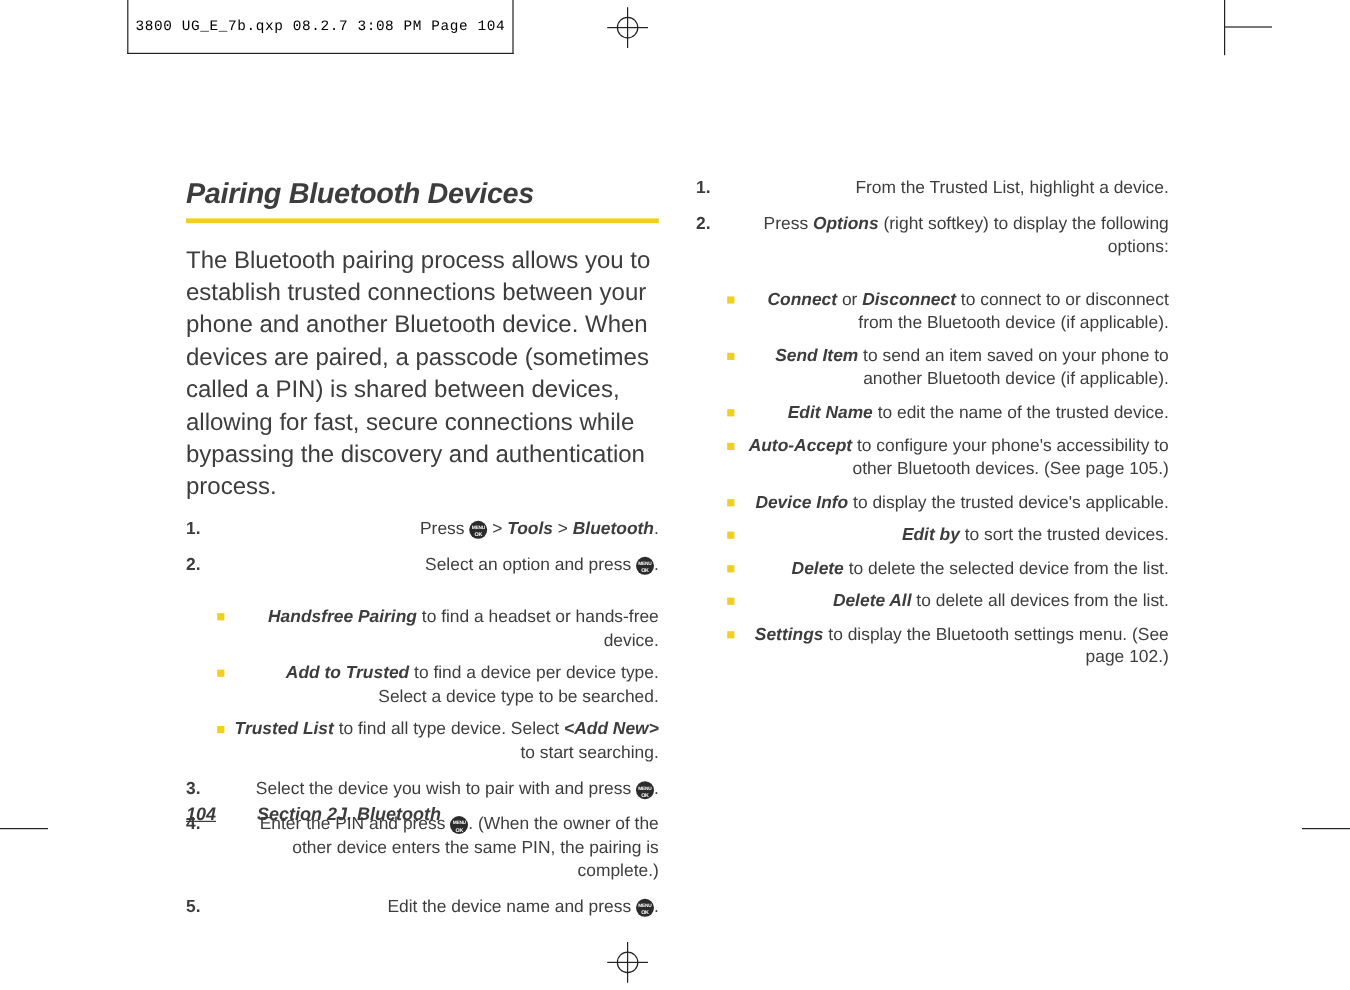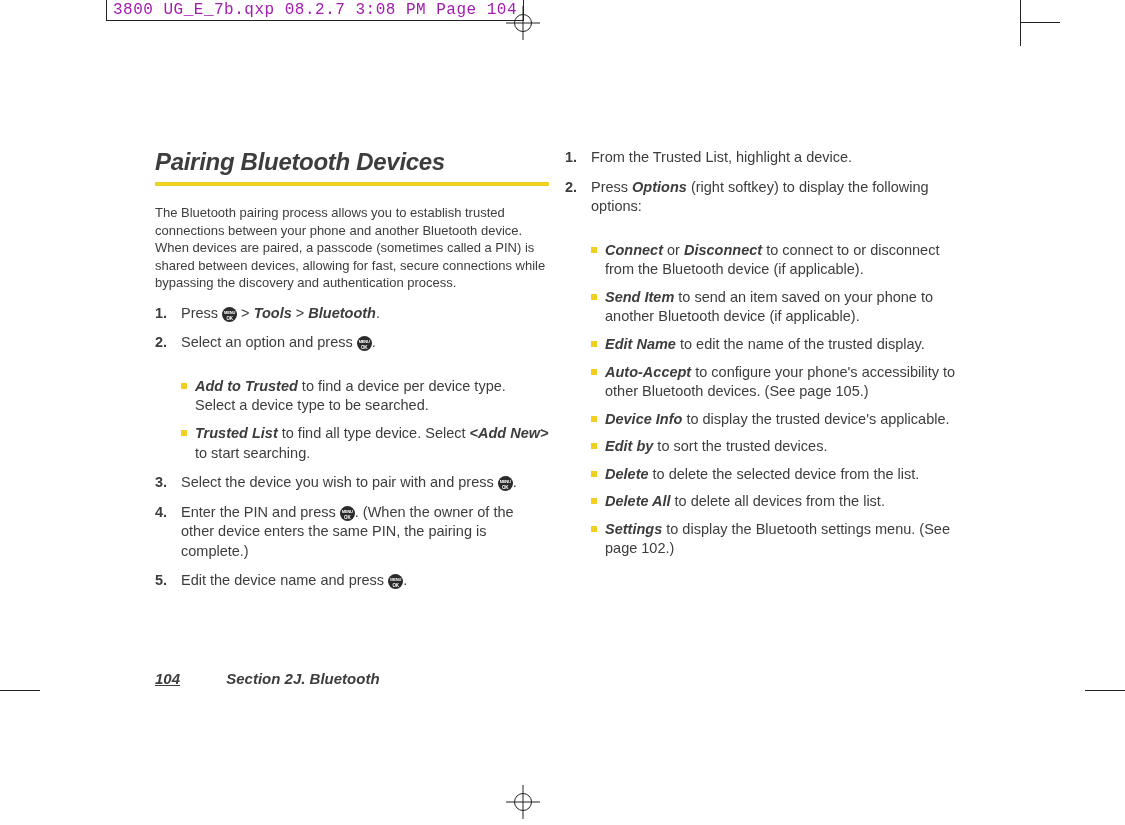--- a/index.html
+++ b/index.html
@@ -10,23 +10,23 @@
       font-family: Arial, Helvetica, sans-serif;
       color: #3d3d3d;
       position: relative;
       overflow: hidden;
     }
     
     .crop-top {
       position: absolute;
       top: 0; left: 106px;
       font-family: "Courier New", monospace;
-      font-size: 16px;
-      color: #a21caf;
-      padding: 1px 6px;
+      font-size: 12px;
+      color: #000000;
+      padding: 15px 6px;
       border: 1px solid #222;
       border-top: none;
       letter-spacing: 0.5px;
     }
     .crop-right-line {
       position: absolute;
       top: 0; left: 1020px;
       width: 1px; height: 46px;
       background: #222;
     }
@@ -68,45 +68,46 @@
     .trim-right {
       position: absolute; right: 0; top: 690px;
       width: 40px; height: 1px; background: #222;
     }
     
     .page {
       position: absolute;
       left: 155px; top: 148px;
       width: 820px;
       display: flex;
-      gap: 16px;
+      gap: 31px;
     }
     .col {
       width: 394px;
     }
     h2.section-title {
       font-style: italic;
       font-weight: 600;
       font-size: 24px;
       color: #3d3d3d;
       padding-bottom: 6px;
       border-bottom: 4px solid #f2cf1e;
       margin-bottom: 18px;
       letter-spacing: -0.3px;
     }
     p.intro {
-      font-size: 13px;
+      font-size: 20px;
       line-height: 1.35;
       margin-bottom: 12px;
       color: #3d3d3d;
     }
     ol.steps {
       list-style: none;
       counter-reset: step;
       margin-left: 0;
+      text-align: right;
     }
     ol.steps > li {
       counter-increment: step;
       position: relative;
       padding-left: 26px;
       font-size: 14.5px;
       line-height: 1.35;
       margin-bottom: 10px;
       color: #3d3d3d;
     }
@@ -158,21 +159,21 @@
     .menu-ok::after  { content: "OK"; display:block; font-size:4.5px; margin-top:1px;}
     .footer {
       position: absolute;
       left: 155px;
       top: 670px;
       font-size: 15px;
       font-style: italic;
       font-weight: 700;
       color: #3d3d3d;
     }
-    .footer .pn { margin-right: 42px; text-decoration: underline; }
+    .footer .pn { margin-right: 30px; text-decoration: underline; }
   </style>
 </head>
 <body>
 
 <div class="crop-top">3800 UG_E_7b.qxp  08.2.7  3:08 PM  Page 104</div>
 <div class="crop-right-line"></div>
 <div class="crop-right-h"></div>
 <div class="reg-top">
     <div class="reg">
       <div class="circ"></div>
@@ -193,20 +194,21 @@
     <p class="intro">The Bluetooth pairing process allows you to establish trusted connections between your phone and another Bluetooth device. When devices are paired, a passcode (sometimes called a PIN) is shared between devices, allowing for fast, secure connections while bypassing the discovery and authentication process.</p>
     <ol class="steps">
       <li>
         <span>Press </span><span class="menu-ok"></span>
         &gt; <span class="bold-ital">Tools</span>
         &gt; <span class="bold-ital">Bluetooth</span>.
       </li>
       <li>
         <span>Select an option and press </span><span class="menu-ok"></span>.
         <ul class="sub">
+          <li><span class="bold-ital">Handsfree Pairing</span><span> to find a headset or hands-free device.</span></li>
           <li><span class="bold-ital">Add to Trusted</span><span> to find a device per device type. Select a device type to be searched.</span></li>
           <li><span class="bold-ital">Trusted List</span><span> to find all type device. Select </span><span class="bold-ital">&lt;Add New&gt;</span><span> to start searching.</span></li>
         </ul>
       </li>
       <li>
         <span>Select the device you wish to pair with and press </span><span class="menu-ok"></span>.
       </li>
       <li>
         <span>Enter the PIN and press </span><span class="menu-ok"></span><span>. (When the owner of the other device enters the same PIN, the pairing is complete.)</span>
       </li>
@@ -217,21 +219,21 @@
   </div>
 
   <div class="col">
     <ol class="steps">
       <li>From the Trusted List, highlight a device.</li>
       <li>
         <span>Press </span><span class="bold-ital">Options</span><span> (right softkey) to display the following options:</span>
         <ul class="sub">
           <li><span class="bold-ital">Connect</span><span> or </span><span class="bold-ital">Disconnect</span><span> to connect to or disconnect from the Bluetooth device (if applicable).</span></li>
           <li><span class="bold-ital">Send Item</span><span> to send an item saved on your phone to another Bluetooth device (if applicable).</span></li>
-          <li><span class="bold-ital">Edit Name</span><span> to edit the name of the trusted display.</span></li>
+          <li><span class="bold-ital">Edit Name</span><span> to edit the name of the trusted device.</span></li>
           <li><span class="bold-ital">Auto-Accept</span><span> to configure your phone's accessibility to other Bluetooth devices. (See page 105.)</span></li>
           <li><span class="bold-ital">Device Info</span><span> to display the trusted device's applicable.</span></li>
           <li><span class="bold-ital">Edit by</span><span> to sort the trusted devices.</span></li>
           <li><span class="bold-ital">Delete</span><span> to delete the selected device from the list.</span></li>
           <li><span class="bold-ital">Delete All</span><span> to delete all devices from the list.</span></li>
           <li><span class="bold-ital">Settings</span><span> to display the Bluetooth settings menu. (See page 102.)</span></li>
         </ul>
       </li>
     </ol>
   </div>

